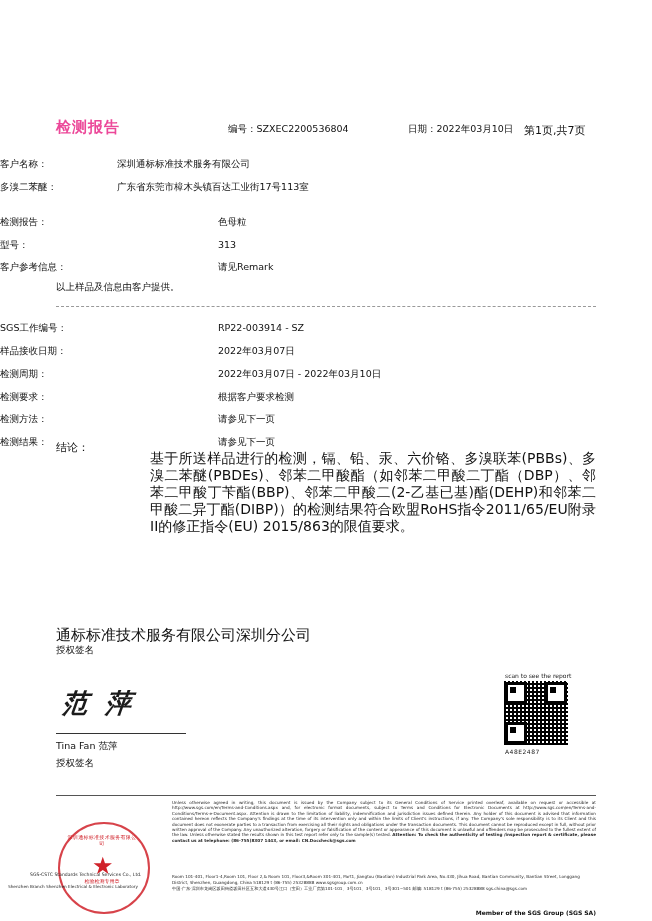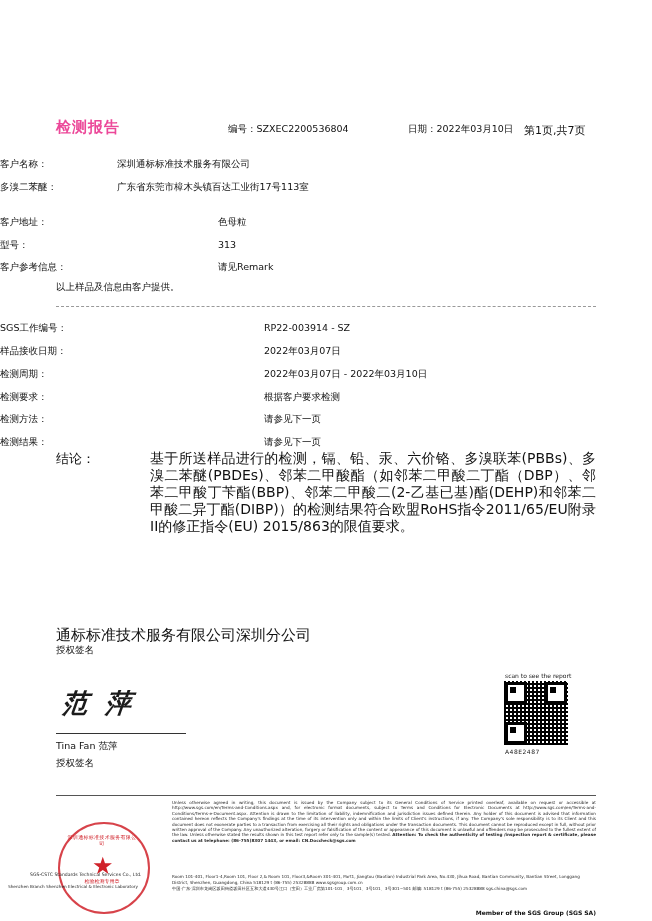--- a/index.html
+++ b/index.html
@@ -86,41 +86,41 @@
     white-space: nowrap;
   }
   .row .v {
     position: absolute;
     top: 0;
     white-space: nowrap;
   }
   .k-col { left: 56px; }
   .v-col-a { left: 117px; }   
   .v-col-b { left: 218px; }   
-  .v-col-c { left: 218px; margin-left: 46px; }   
+  .v-col-c { left: 218px; }   
 
   .divider {
     position: absolute;
     left: 56px;
     width: 540px;
     border-top: 1px dashed #999;
     height: 0;
   }
   .note {
     position: absolute;
     left: 56px;
     font-size: 9.5px;
     color: #111;
   }
   
   .concl-label {
     position: absolute;
     left: 56px;
-    top: 450px;
-    font-size: 13px;
+    top: 440px;
+    font-size: 11px;
   }
   .concl-text {
     position: absolute;
     left: 150px;
     top: 450px;
     width: 446px;
     font-size: 14px;
     line-height: 17px;
     text-align: justify;
     color: #111;
@@ -331,21 +331,21 @@
   <div class="row" style="top:158px; left:0;">
     <span class="k k-col">客户名称：</span>
     <span class="v v-col-a">深圳通标标准技术服务有限公司</span>
   </div>
   <div class="row" style="top:181px; left:0;">
     <span class="k k-col">多溴二苯醚：</span>
     <span class="v v-col-a">广东省东莞市樟木头镇百达工业街17号113室</span>
   </div>
 
   <div class="row" style="top:216px; left:0;">
-    <span class="k k-col">客户地址：</span>
+    <span class="k k-col">检测报告：</span>
     <span class="v v-col-b">色母粒</span>
   </div>
   <div class="row" style="top:239px; left:0;">
     <span class="k k-col">型号：</span>
     <span class="v v-col-b">313</span>
   </div>
   <div class="row" style="top:261px; left:0;">
     <span class="k k-col">客户参考信息：</span>
     <span class="v v-col-b">请见Remark</span>
   </div>

